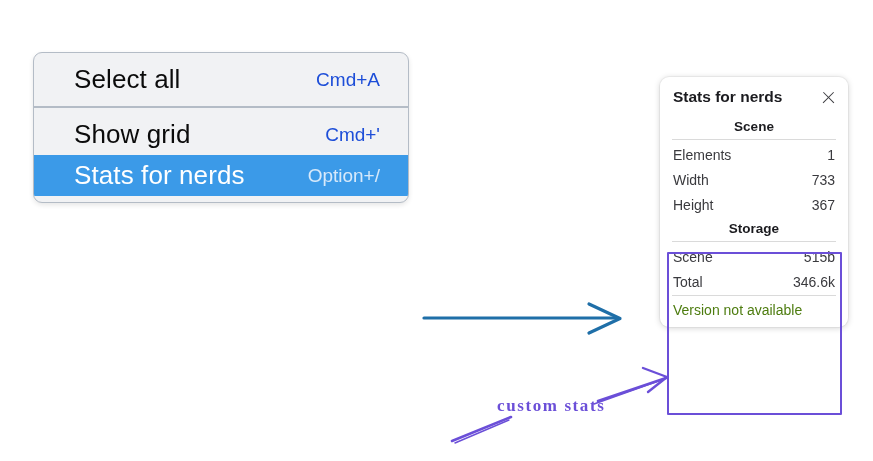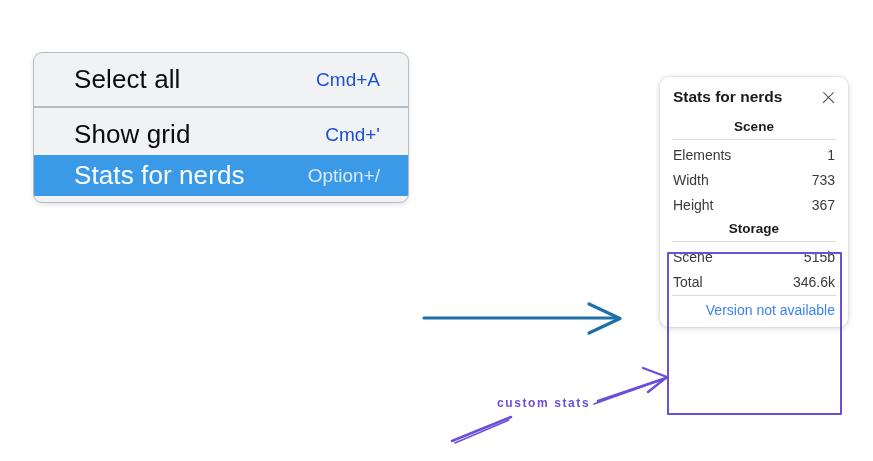--- a/index.html
+++ b/index.html
@@ -115,46 +115,45 @@
     align-items: baseline;
     font-size: 14px;
     color: #3a3a3e;
     padding: 2px 13px 2px 13px;
     line-height: 1.5;
     white-space: nowrap;
   }
   .stat-value { color: #3a3a3e; }
   .stat-note {
     font-size: 14px;
-    color: #3b82f6;
+    color: #4d7c0f;
     padding: 3px 13px 1px 13px;
     white-space: nowrap;
-    text-align: right;
   }
 
   
   #stats-highlight {
     position: absolute;
     left: 667px;
     top: 252px;
     width: 175px;
     height: 163px;
     border: 2px solid #6b4fd8;
     border-radius: 1px;
     pointer-events: none;
     box-sizing: border-box;
   }
 
   
   #annotation-text {
     position: absolute;
     left: 497px;
     top: 396px;
-    font-family: Liberation Sans, sans-serif;
-    font-size: 12px;
+    font-family: Liberation Serif, serif;
+    font-size: 17px;
     font-weight: bold;
     letter-spacing: 1.6px;
     color: #6b4fd8;
     white-space: nowrap;
   }
   svg.overlay {
     position: absolute;
     left: 0; top: 0;
     width: 873px; height: 461px;
     pointer-events: none;

